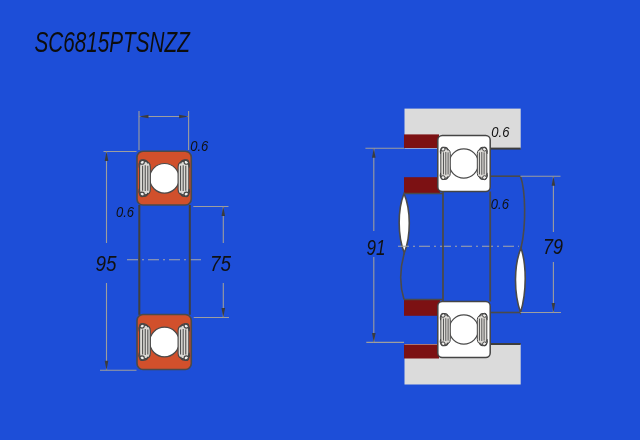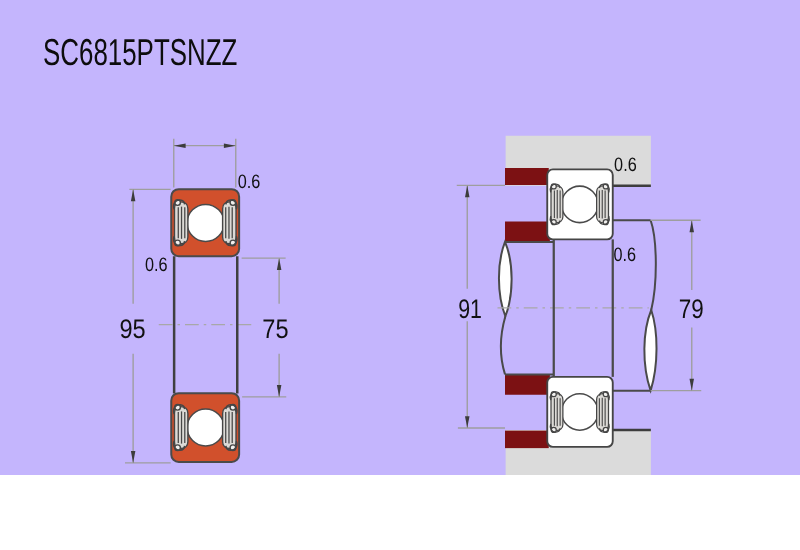--- a/index.html
+++ b/index.html
@@ -1,16 +1,16 @@
 <!DOCTYPE html>
 <html><head>
 <meta charset="utf-8">
 <style>
   html,body{margin:0;padding:0;background:#ffffff;}
-  .wrap{width:640px;height:380px;position:relative;overflow:hidden;background:#c4b5fd;will-change:transform;transform:translateZ(0);}
+  .wrap{width:640px;height:440px;position:relative;overflow:hidden;background:#1d4ed8;will-change:transform;transform:translateZ(0);font-style:italic;}
   text{font-family:"Liberation Sans",sans-serif;}
 </style>
 </head>
 <body>
 <div class="wrap">
 <svg width="640" height="440" viewBox="0 0 640 440" xmlns="http://www.w3.org/2000/svg">
 <defs>
   <g id="shield">
 
     <path d="M -2.5,10.2 L -2.5,-10.2 C -2.5,-13.2 -0.5,-14.8 1.9,-14.8 C 4.8,-14.8 7,-13 7,-10 L 7,10 C 7,13 4.8,14.8 1.9,14.8 C -0.5,14.8 -2.5,13.2 -2.5,10.2 Z" fill="#dcdad6" stroke="#454545" stroke-width="1" stroke-linejoin="round"></path>

